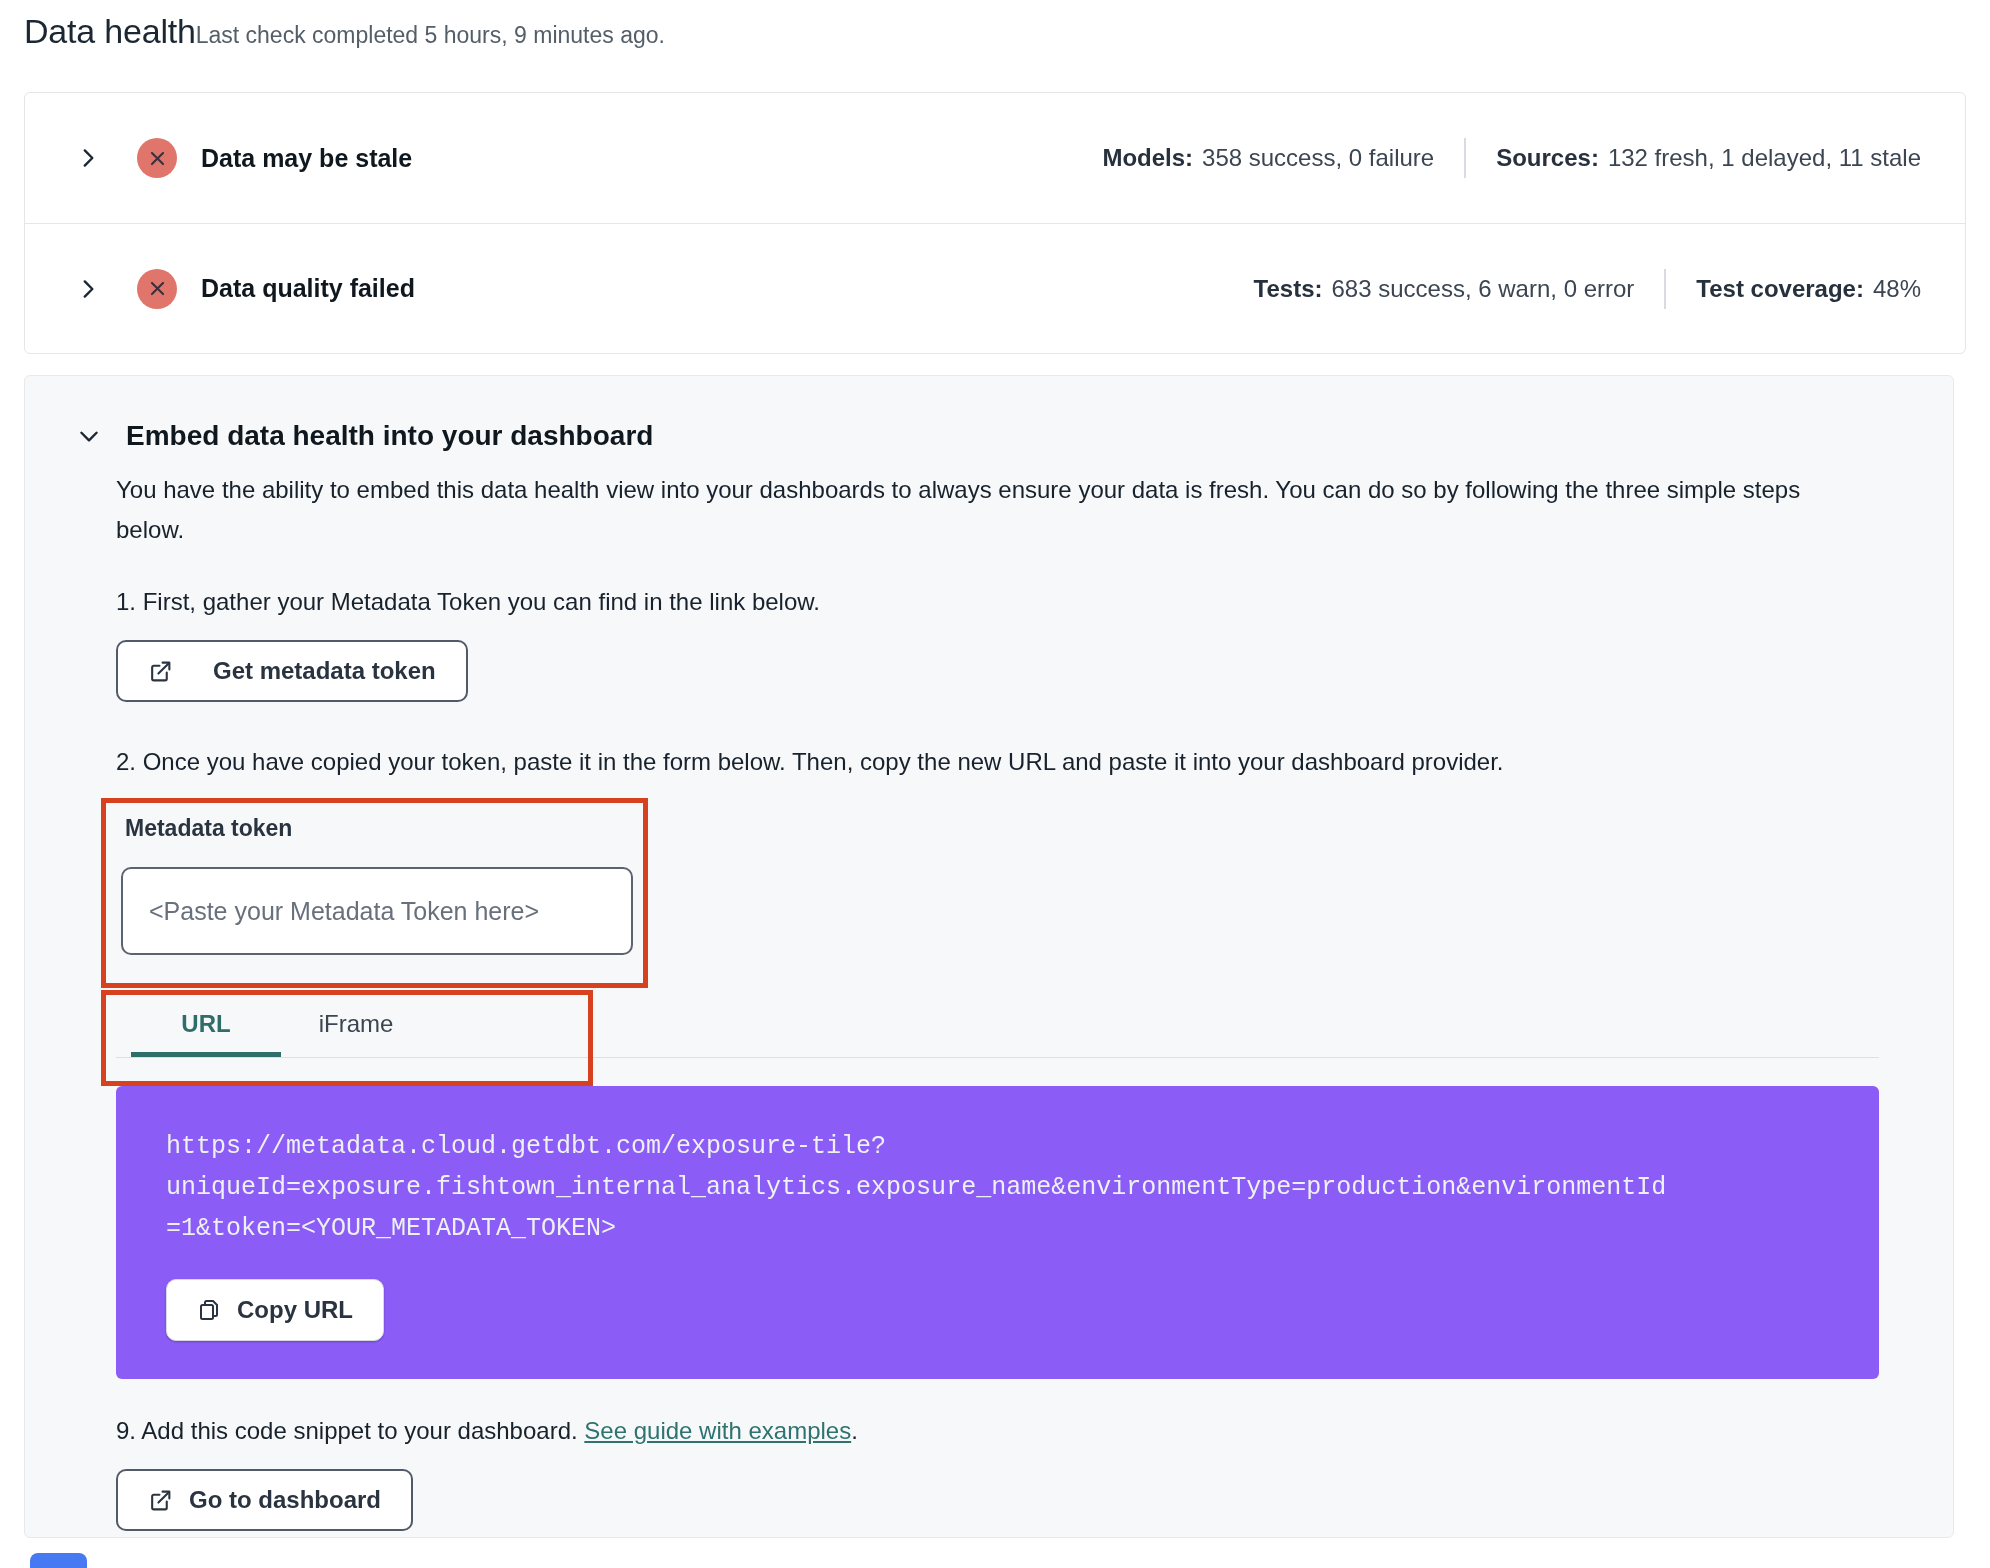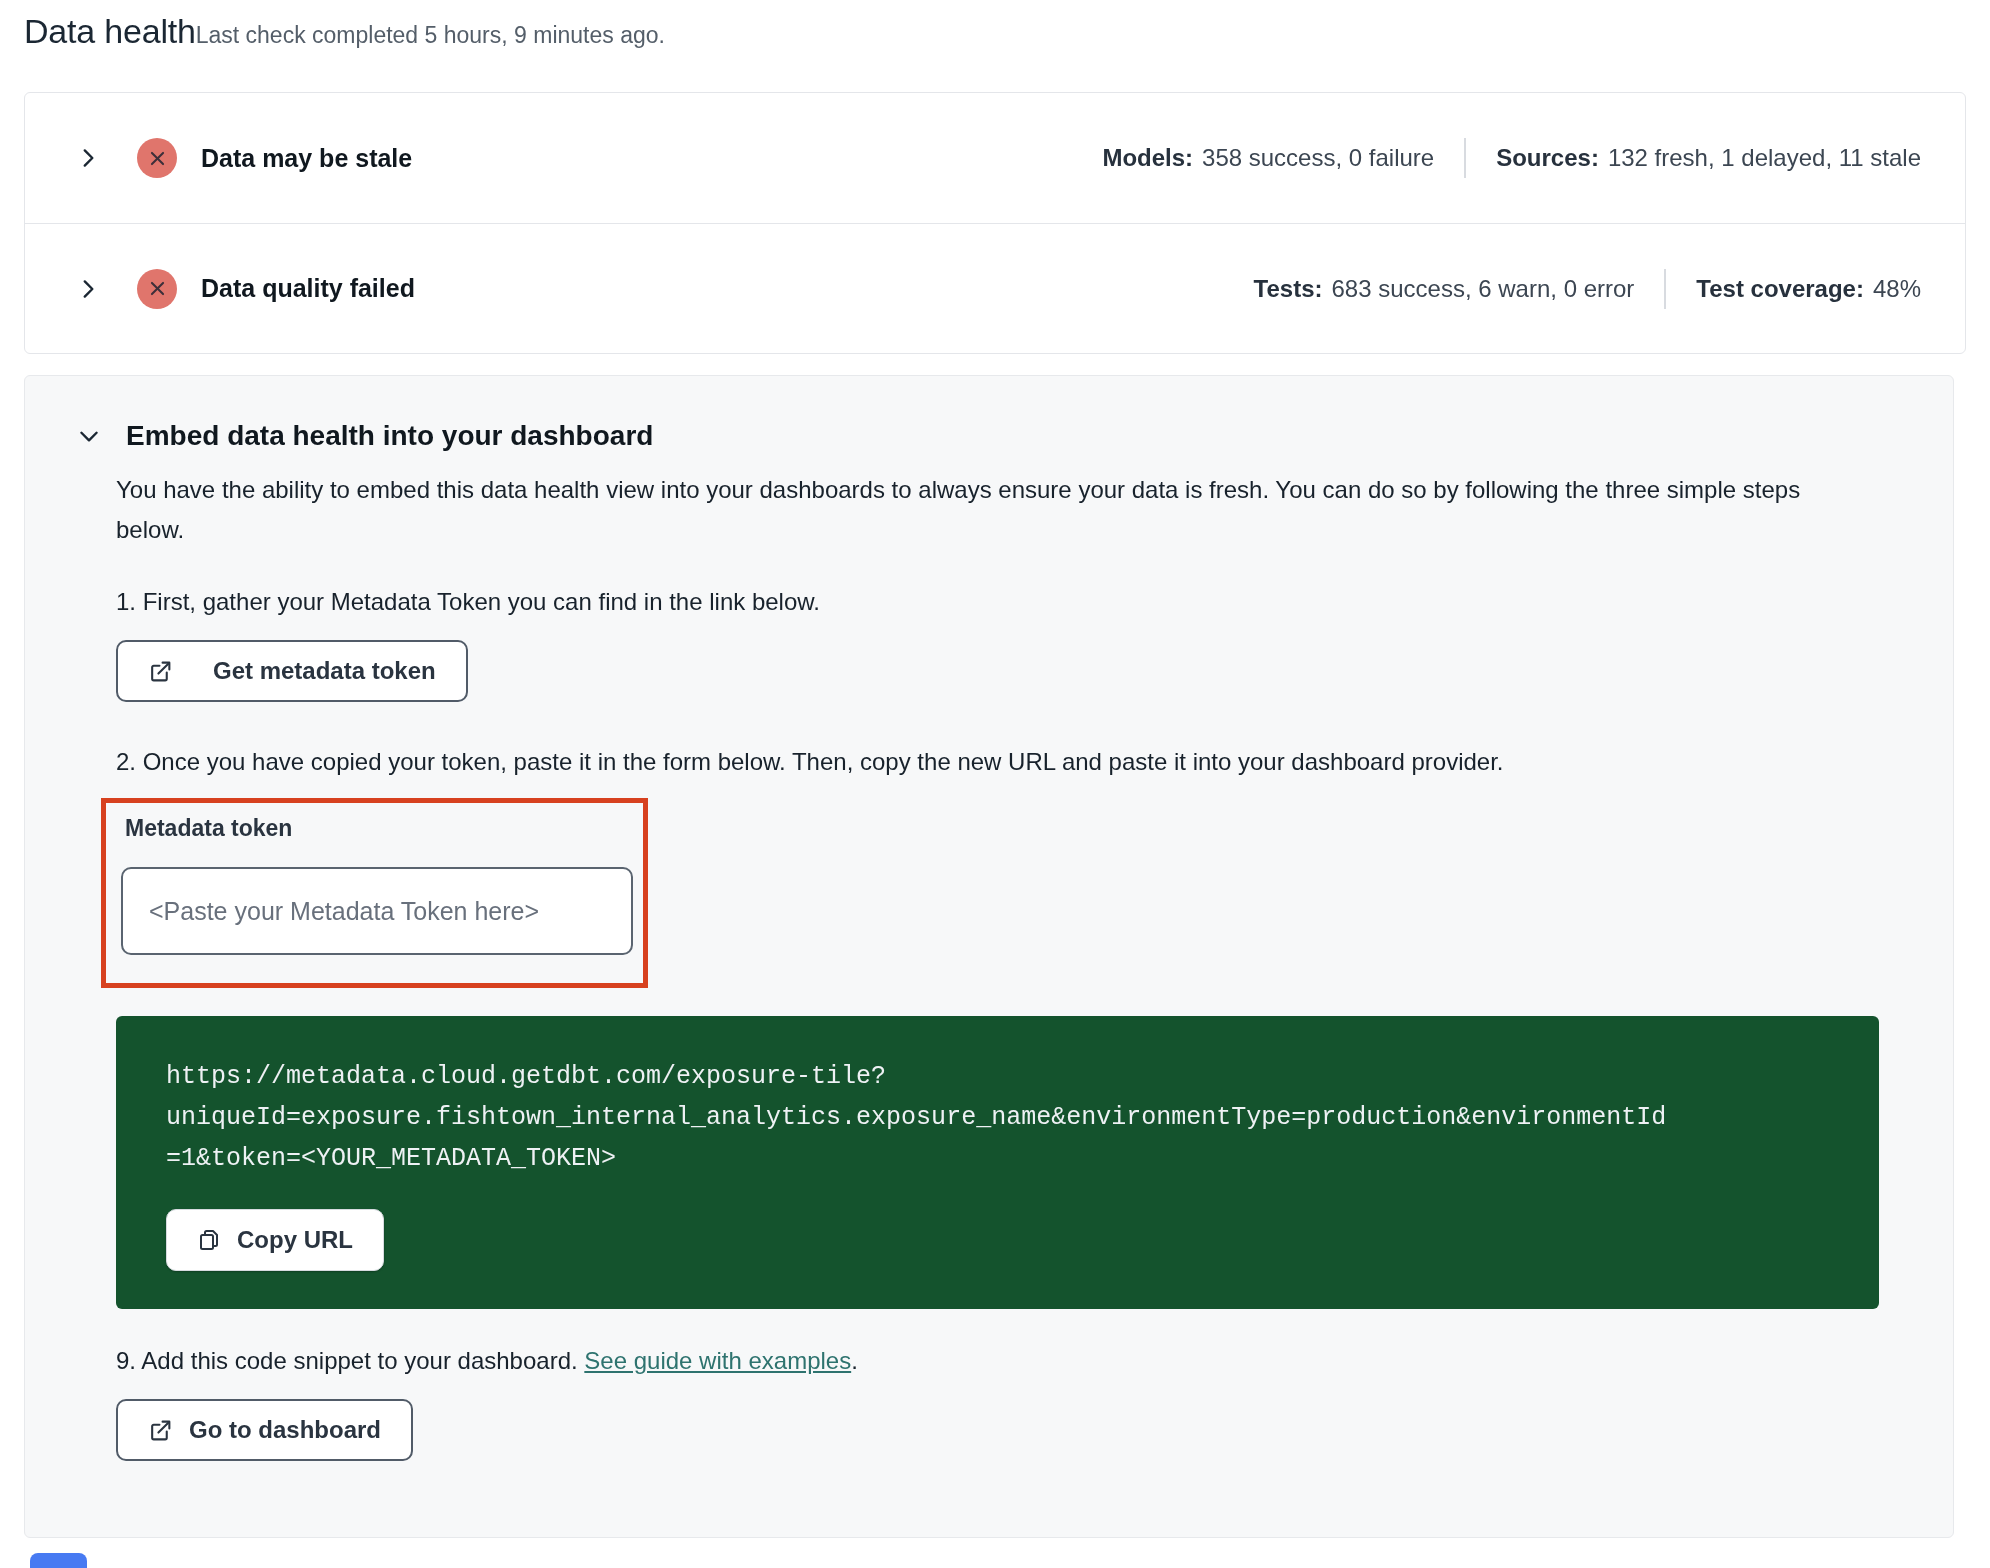--- a/index.html
+++ b/index.html
@@ -55,21 +55,21 @@
   .token-input::placeholder { color:#68707c; }
 
   .tabs-area { position:relative; margin-top:8px; }
   .tab-row { display:flex; width:1763px; padding-left:15px; border-bottom:1px solid #dcdfe3; }
   .tab { width:150px; height:61px; display:flex; align-items:center; justify-content:center;
          font-size:24px; color:#3c4652; border-bottom:5px solid transparent; cursor:pointer; }
   .tab.active { color:#2e6d69; font-weight:700; border-bottom-color:#2e6d69; }
   .tabs-annotation { position:absolute; left:-15px; top:-6px; width:492px; height:96px;
                      border:5px solid #d7411f; pointer-events:none; }
 
-  .code-block { margin-top:28px; width:1763px; background:#14532d; border-radius:6px;
+  .code-block { margin-top:28px; width:1763px; background:#8b5cf6; border-radius:6px;
                 padding:40px 50px 38px; }
   .code-line { font-family:"Liberation Mono", monospace; font-size:25px; line-height:41px;
                color:#eef1f4; white-space:pre; }
   .btn-copy { margin-top:30px; border:1px solid #d7dbe0; box-shadow:0 1px 2px rgba(0,0,0,0.25); }
 
   .blue-widget { position:absolute; left:30px; top:1553px; width:57px; height:15px;
                  background:#477af2; border-radius:8px 8px 0 0; cursor:pointer; }
 
   svg { display:block; }
 </style>
@@ -152,20 +152,27 @@
       <span>Get metadata token</span>
     </button>
 
     <div class="step-text step-2">2. Once you have copied your token, paste it in the form below. Then, copy the new URL and paste it into your dashboard provider.</div>
 
     <div class="token-annotation">
       <label class="field-label">Metadata token</label>
       <input class="token-input" type="text" placeholder="&lt;Paste your Metadata Token here&gt;" style="">
     </div>
 
+    <div class="tabs-area">
+      <div class="tab-row">
+        <div class="tab active">URL</div>
+        <div class="tab">iFrame</div>
+      </div>
+      <div class="tabs-annotation"></div>
+    </div>
 
     <div class="code-block">
       <div class="code-line">https://metadata.cloud.getdbt.com/exposure-tile?</div>
       <div class="code-line">uniqueId=exposure.fishtown_internal_analytics.exposure_name&amp;environmentType=production&amp;environmentId</div>
       <div class="code-line">=1&amp;token=&lt;YOUR_METADATA_TOKEN&gt;</div>
       <button class="btn btn-copy">
         <span>
           <svg width="24" height="24" viewBox="0 0 24 24" fill="none" stroke="#2a3440" stroke-width="2" stroke-linecap="round" stroke-linejoin="round">
               <path d="M8 7V4.5A1.5 1.5 0 0 1 9.5 3H16l4 4v9.5a1.5 1.5 0 0 1-1.5 1.5H16"></path>
               <rect x="4" y="7" width="12" height="14" rx="1.5"></rect>

